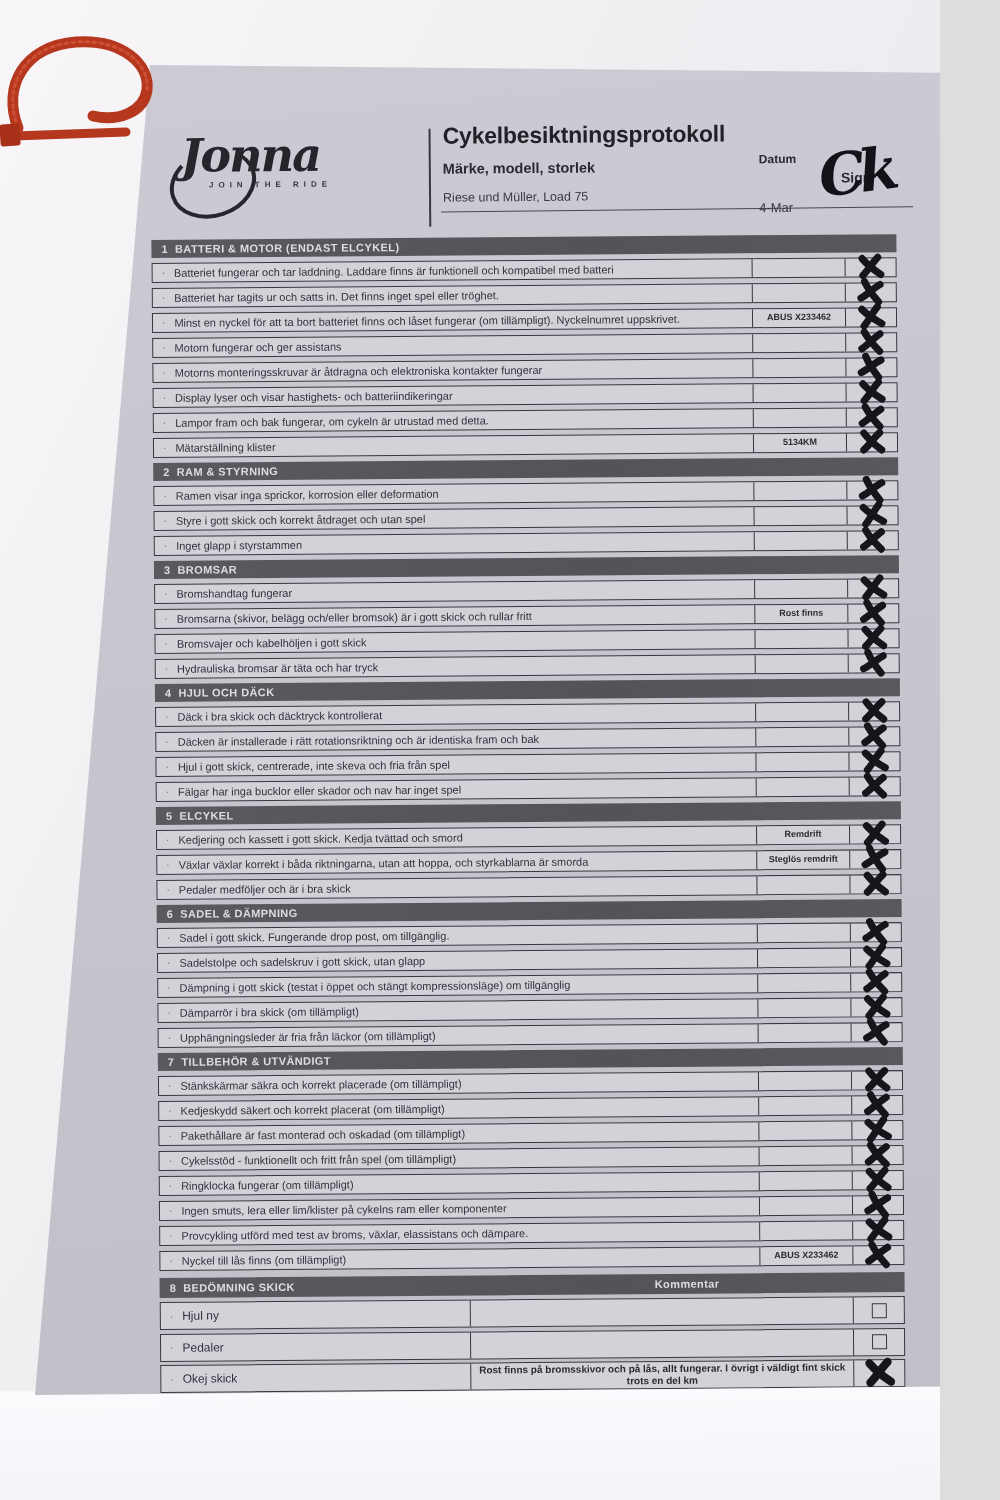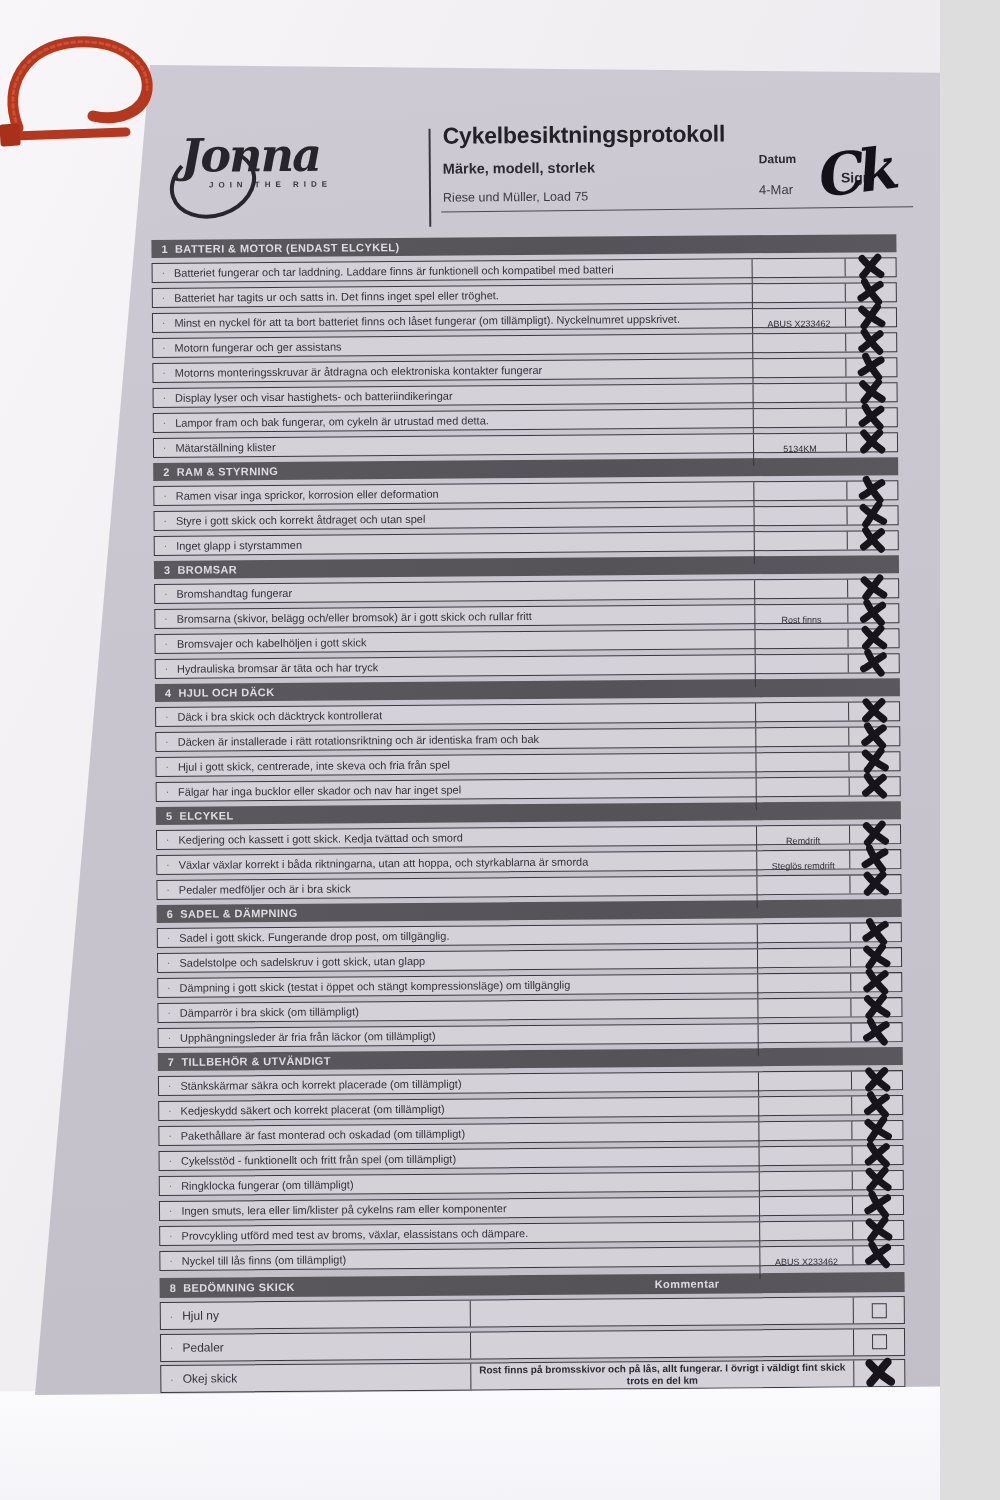--- a/index.html
+++ b/index.html
@@ -21,39 +21,39 @@
   .logo-flourish{position:absolute;left:-14px;top:14px;}
   .logo-word{font-family:"DejaVu Serif",serif;font-style:italic;font-weight:bold;
     font-size:46px;letter-spacing:-2px;color:#27252b;line-height:1;}
   .logo-tag{font-size:8px;letter-spacing:5px;color:#3a383e;margin:2px 0 0 28px;font-weight:bold;}
   .head-divider{position:absolute;left:278px;top:66px;width:1.5px;height:98px;background:#3a383f;}
   .doc-title{position:absolute;left:292px;top:60px;font-size:23px;font-weight:bold;color:#232127;letter-spacing:-.2px;}
   .doc-sub{position:absolute;left:292px;top:98px;font-size:14.5px;font-weight:bold;color:#2b2930;}
   .doc-model{position:absolute;left:292px;top:128px;font-size:12.5px;color:#3a383f;}
   .head-rule{position:absolute;left:290px;top:148px;width:472px;height:1.4px;background:#4a4850;transform:rotate(-.2deg);}
   .date-label{position:absolute;left:608px;top:92px;font-size:12px;font-weight:bold;color:#2b2930;}
-  .date-value{position:absolute;left:608px;top:122px;font-size:13px;color:#3a383f;}
+  .date-value{position:absolute;left:608px;top:140px;font-size:13px;color:#3a383f;}
   .sign-label{position:absolute;left:690px;top:94px;font-size:14px;font-weight:bold;color:#2b2930;margin-top:16px;}
   .signature{position:absolute;left:668px;top:84px;font-family:"DejaVu Serif",serif;
     font-style:italic;font-weight:bold;font-size:58px;letter-spacing:-6px;color:#141218;
     transform:rotate(-7deg);line-height:1;}
   
   .checklist{width:745px;}
   .sec{margin-top:5px;}
   .sec-header{height:18px;display:flex;align-items:center;gap:7px;padding-left:10px;
     background:linear-gradient(90deg,#5b585e,#555258 60%,#5a575d);
     color:#dedbe2;font-size:11px;font-weight:bold;letter-spacing:.4px;}
   .sec-rows{display:flex;flex-direction:column;gap:4.5px;margin-top:4.5px;}
   .row{display:flex;height:18.5px;border:1.3px solid #39363d;background:#d4d1d9;}
   .cell{display:flex;align-items:center;}
   .cell.desc{flex:1;padding-left:9px;overflow:hidden;white-space:nowrap;}
   .bullet{font-size:10px;color:#55525a;margin-right:9px;}
   .desc-text{font-size:11px;color:#33313a;}
   .cell.note{width:88px;border-left:1.3px solid #39363d;justify-content:center;
-    font-size:9px;font-weight:normal;color:#2c2a31;text-align:center;line-height:1.05;padding:16px 2px;}
+    font-size:9px;font-weight:bold;color:#2c2a31;text-align:center;line-height:1.05;padding:3px 2px;}
   .cell.check{width:50px;border-left:1.3px solid #39363d;justify-content:center;position:relative;}
   .mark{position:absolute;left:50%;top:50%;margin:-14px 0 0 -13px;width:26px;height:26px;}
   
   .assess-header{height:20px;display:flex;align-items:center;margin-top:7px;
     background:linear-gradient(90deg,#5b585e,#555258 60%,#5a575d);
     color:#dedbe2;font-size:11px;font-weight:bold;letter-spacing:.4px;}
   .assess-header .left{display:flex;gap:7px;padding-left:10px;width:300px;}
   .assess-header .comment-label{flex:1;text-align:center;}
   .assess-rows{display:flex;flex-direction:column;gap:3.5px;margin-top:4px;}
   .arow{display:flex;height:26px;border:1.3px solid #39363d;background:#d4d1d9;}

